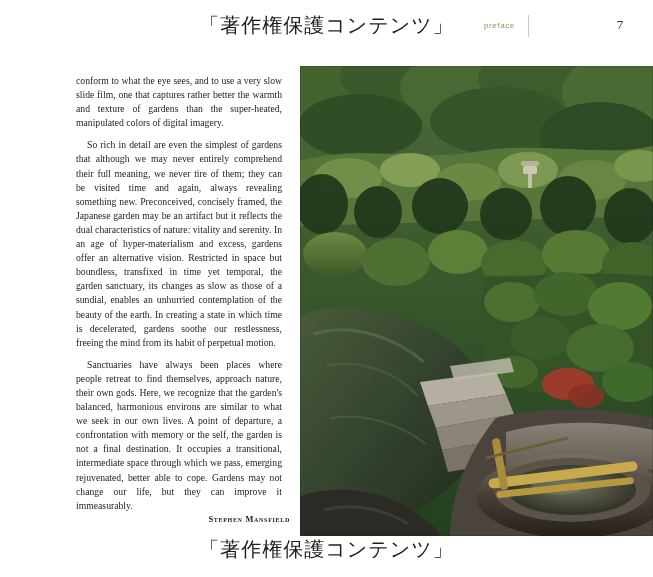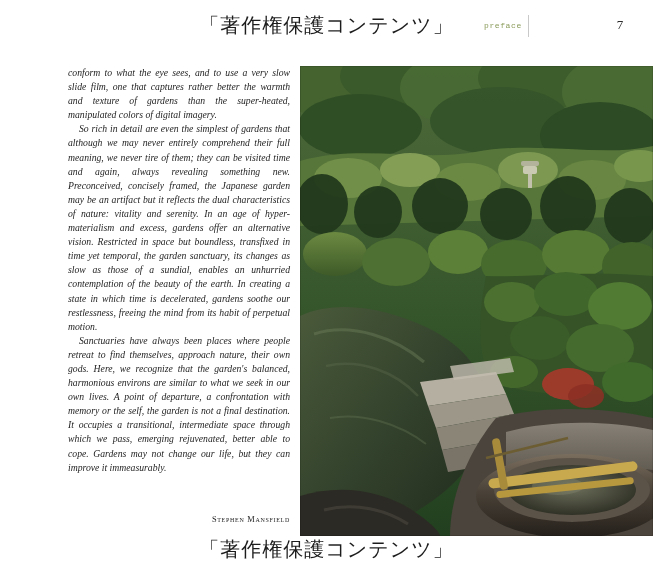--- a/index.html
+++ b/index.html
@@ -38,21 +38,21 @@
     font-family: "DejaVu Sans", sans-serif;
     font-size: 20px;
     letter-spacing: 1px;
     color: #1c1c1c;
     white-space: nowrap;
   }
   .header-section {
     position: absolute;
     top: 21px;
     left: 484px;
-    font-family: Liberation Mono, monospace;
+    font-family: Liberation Sans, sans-serif;
     font-size: 8px;
     letter-spacing: 0.6px;
     color: #8a9b5a;
   }
   .header-rule {
     position: absolute;
     top: 15px;
     left: 528px;
     width: 1px;
     height: 22px;
@@ -79,42 +79,42 @@
   }
 
   .text-col {
     position: absolute;
     top: 0;
     left: 68px;
     width: 222px;
     height: 470px;
   }
   .text-col p {
-    margin: 0;
+    margin: 8px;
     font-size: 9.7px;
     line-height: 14.1px;
     text-align: justify;
     text-indent: 0;
     color: #1d1d1d;
     hyphens: auto;
-    font-style: italic;
   }
   .text-col p.indent {
     text-indent: 11px;
   }
   .byline {
     position: absolute;
     left: 0;
     top: 449px;
     width: 222px;
     text-align: right;
     font-size: 8.4px;
     font-variant: small-caps;
     letter-spacing: 0.7px;
     color: #1d1d1d;
+    font-weight: bold;
   }
 
   
   .photo {
     position: absolute;
     top: 0;
     left: 300px;
     width: 353px;
     height: 470px;
     overflow: hidden;

